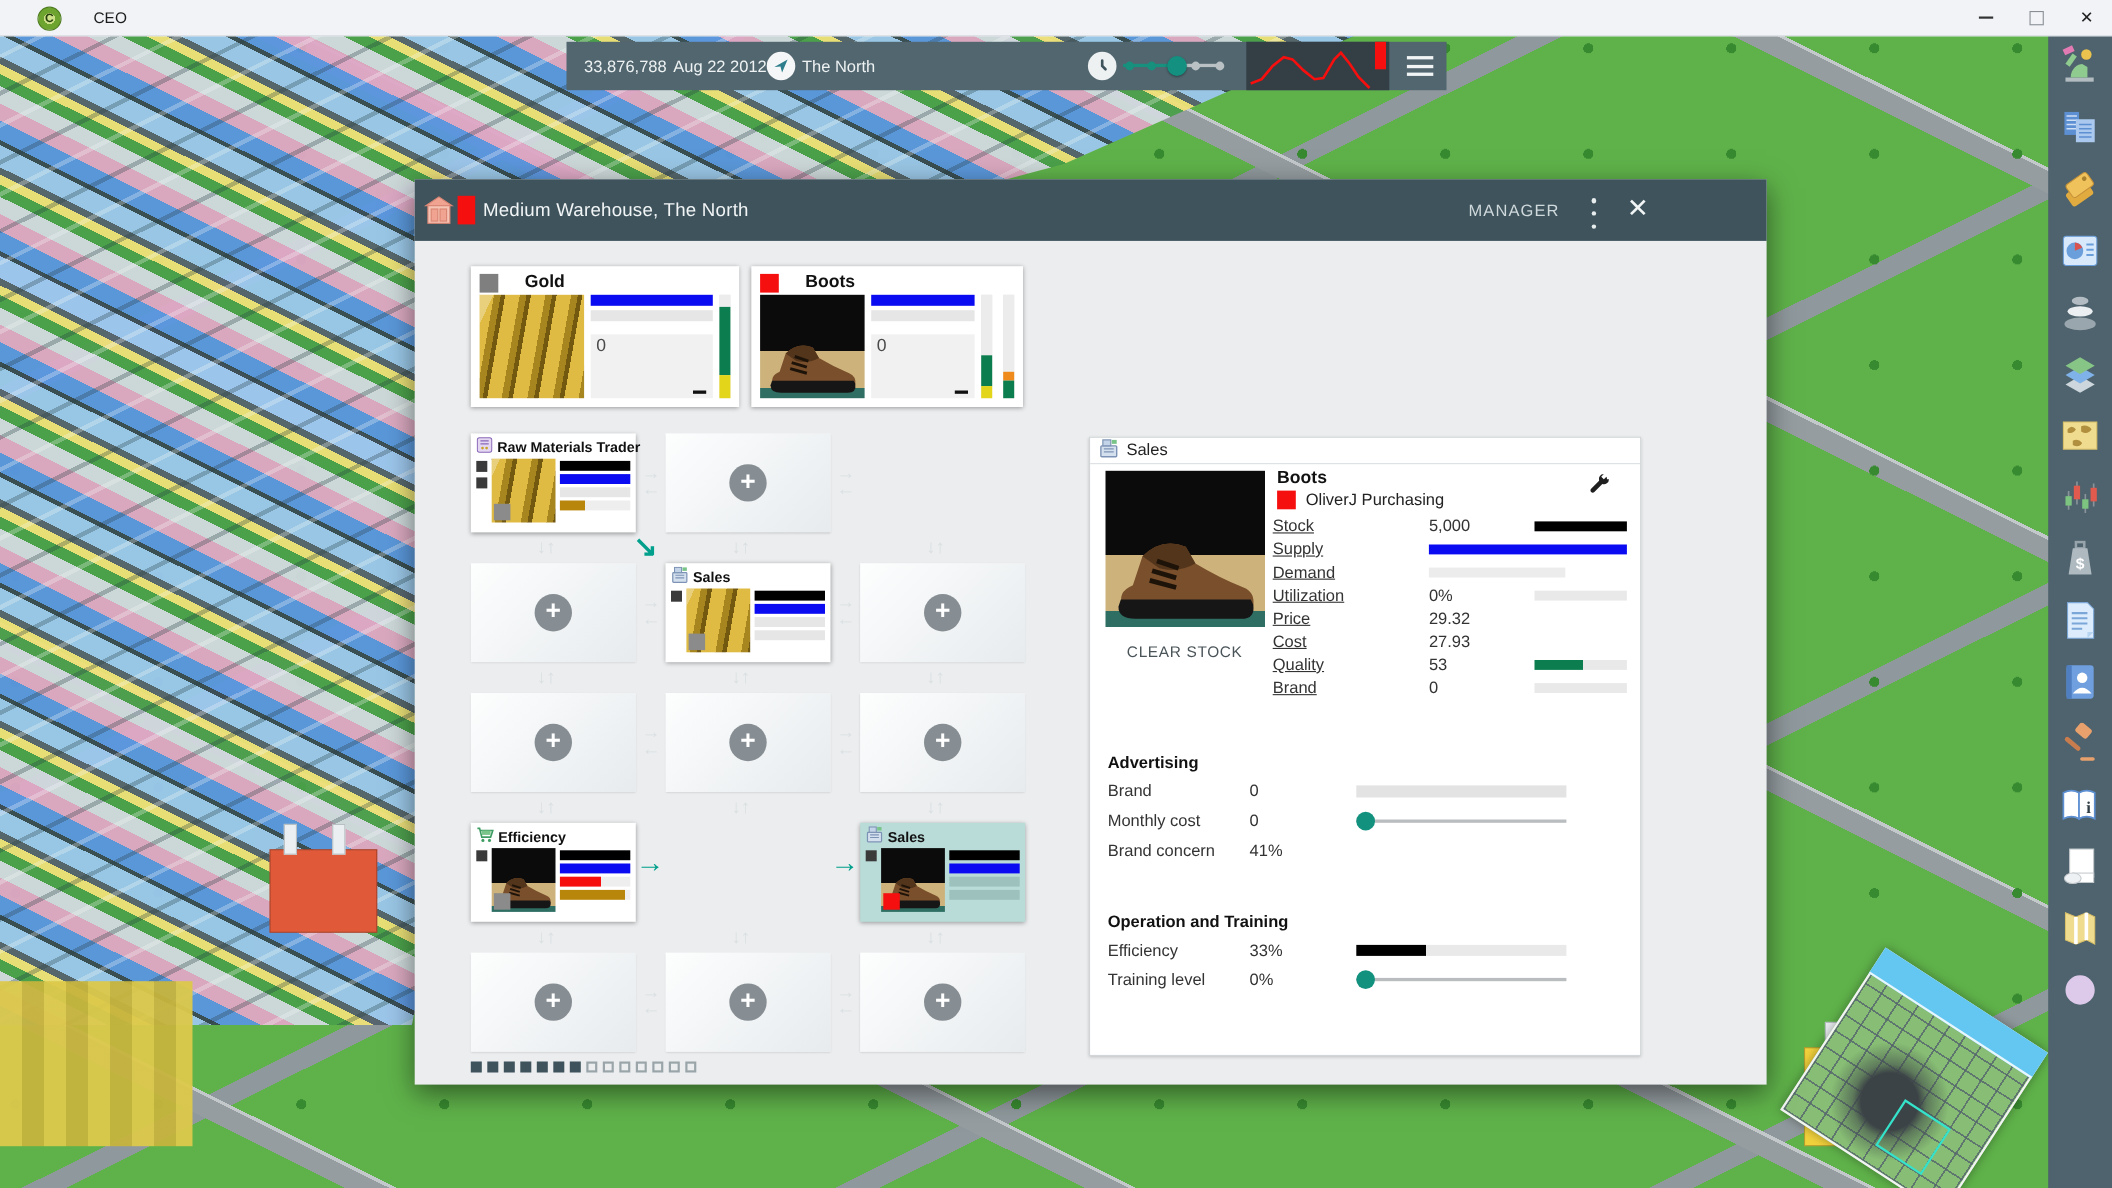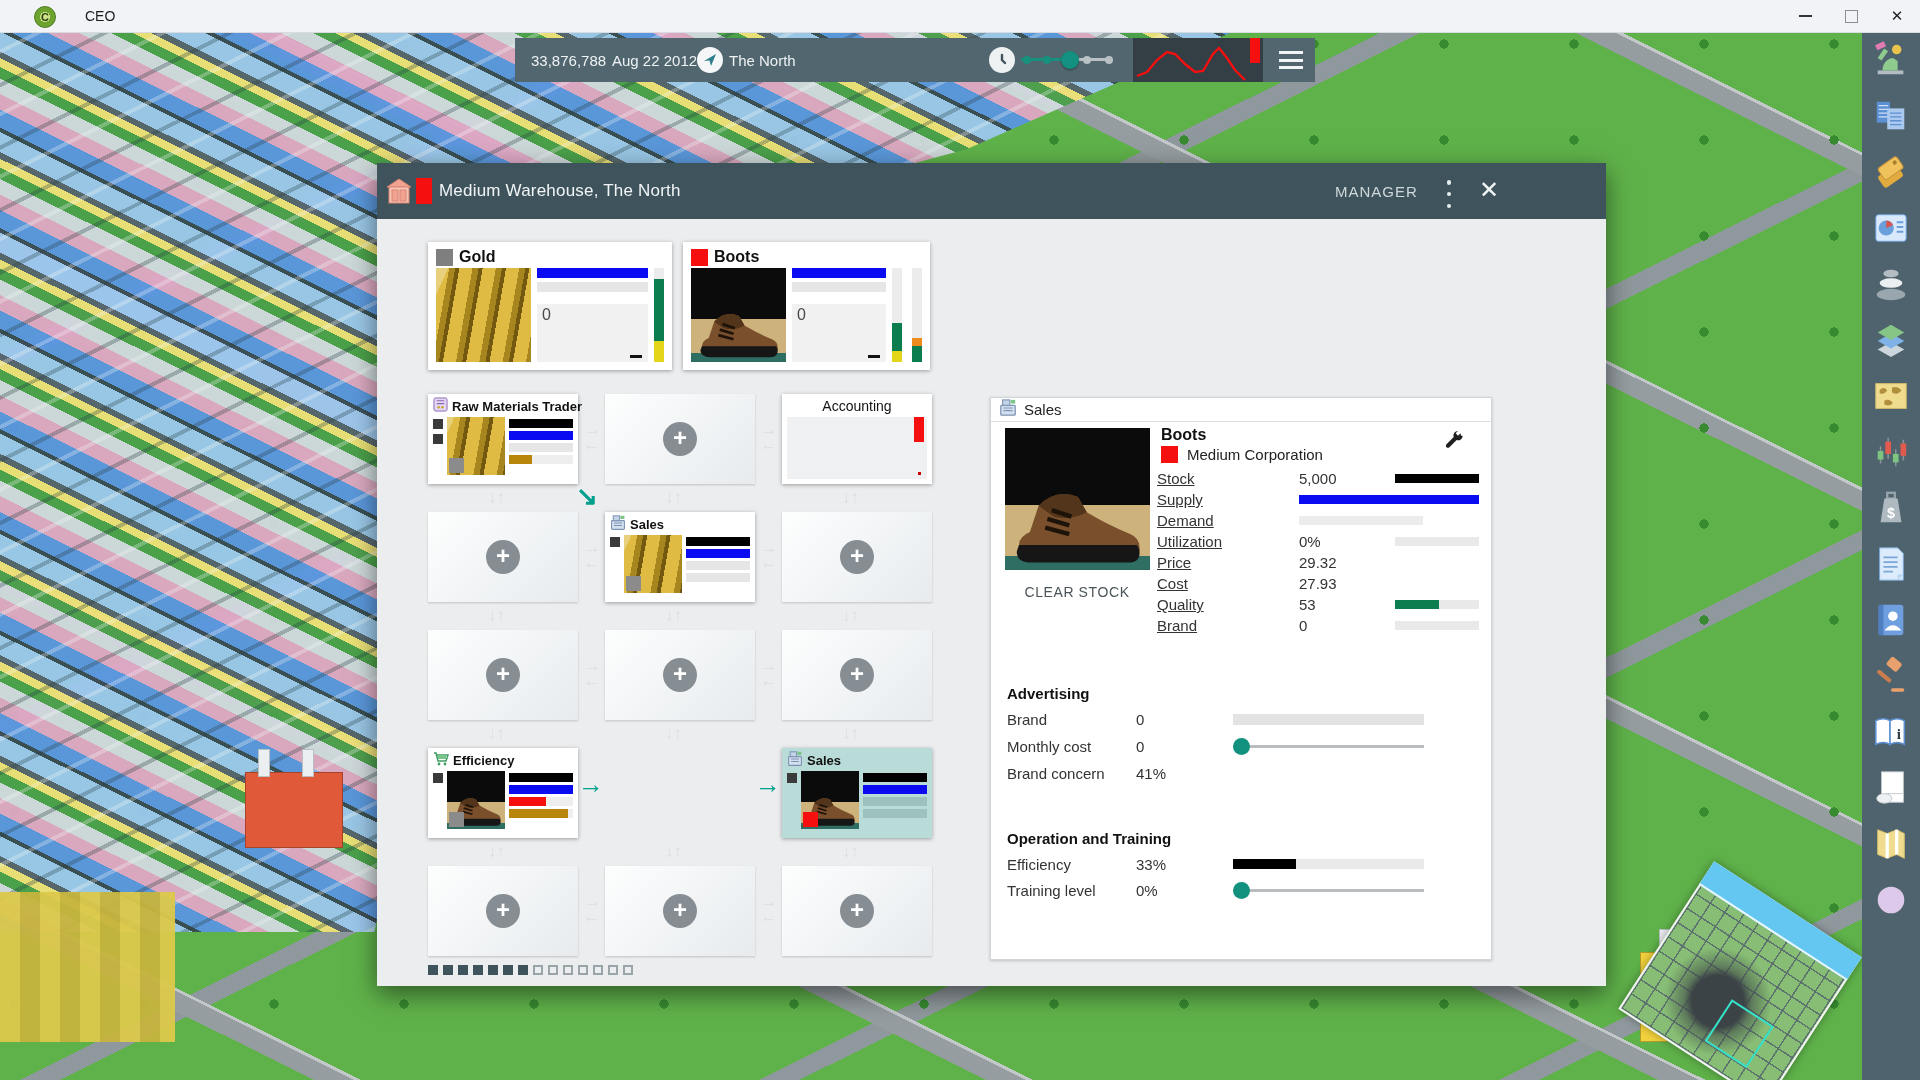--- a/index.html
+++ b/index.html
@@ -84,21 +84,21 @@
   .dlg-manager{position:absolute;left:950px;top:0;height:56px;display:flex;align-items:center;
                font-size:15px;color:#cfd8db;letter-spacing:1px;padding:0 8px;cursor:pointer;}
   .dlg-kebab{position:absolute;left:1062px;top:14px;width:20px;height:28px;display:flex;
              flex-direction:column;align-items:center;justify-content:space-between;padding:3px 0;}
   .dlg-kebab i{width:4.5px;height:4.5px;border-radius:50%;background:#e8edee;}
   .dlg-close{position:absolute;left:1098px;top:14px;width:28px;height:28px;color:#f2f5f6;
              font-size:24px;line-height:26px;text-align:center;}
 
   
   .pcard{position:absolute;background:#fff;box-shadow:0 1px 4px rgba(0,0,0,.35);height:128px;}
-  .pc-head{display:flex;align-items:center;gap:6px;padding:6px 8px 2px 8px;font-size:16px;font-weight:bold;color:#111;}
+  .pc-head{display:flex;align-items:center;gap:24px;padding:6px 8px 2px 8px;font-size:16px;font-weight:bold;color:#111;}
   .pc-head .sq{width:17px;height:17px;}
   .pc-body{display:flex;gap:6px;padding:0 8px 8px 8px;height:94px;}
   .pimg{width:95px;height:94px;flex:none;position:relative;overflow:hidden;}
   .gold-img{background:
       linear-gradient(115deg, rgba(255,255,255,.3) 0 9%, transparent 9% 22%),
       repeating-linear-gradient(100deg,#dfbb44 0 13px,#a8861f 13px 19px,#73590f 19px 23px);}
   .boot-img{background:linear-gradient(180deg,#0b0b0b 0 54%,#cdb27b 54% 90%,#2e6e63 90% 100%);
             display:flex;align-items:flex-end;justify-content:center;}
   .pc-mid{flex:1;display:flex;flex-direction:column;gap:4px;}
   .hbar{height:10px;}
@@ -401,28 +401,20 @@
             <div class="hbar hb-track"></div>
               <div class="hbar hb-gold90" style="background:linear-gradient(90deg,#b8860b 0 36%,#eee 36%)"></div>
           </div>
         </div>
       </div>
 
       <div class="ucell empty-cell" style="left:177px;top:0">
           <span class="plus">+</span>
         </div>
 
-      <div class="ucell ucard" style="left:354px;top:0">
-        <div class="uc-head acct-title">
-            <span>Accounting</span>
-          </div>
-        <div class="acct-body">
-            <span class="redv"></span>
-          </div>
-      </div>
 
       <div class="ucell empty-cell" style="left:0;top:118px">
           <span class="plus">+</span>
         </div>
 
       <div class="ucell ucard" style="left:177px;top:118px">
         <div class="uc-head">
           <span><svg width="16" height="16" viewBox="0 0 20 20">
                 <use href="#register-shape"></use>
               </svg></span>
@@ -554,21 +546,21 @@
 
       <div class="pn-photo boot-img" style="display:flex;align-items:flex-end;justify-content:center">
         <svg width="140" height="98" viewBox="0 0 64 44">
             <use href="#boot-shape"></use>
           </svg>
       </div>
 
       <div class="pn-name">Boots</div>
       <div class="pn-corp">
         <span class="sq"></span>
-        <span>Medium Corporation</span>
+        <span>OliverJ Purchasing</span>
       </div>
       <span class="pn-wrench">
         <svg width="22" height="22" viewBox="0 0 24 24">
             <path d="M21.5 6.2a5 5 0 0 1-6.6 4.7L7 18.8c-.9.9-2.3.9-3.2 0s-.9-2.3 0-3.2l7.9-7.9A5 5 0 0 1 16.4 1l-2.6 2.6 2.6 2.6L19 3.6c.4.8.6 1.7.5 2.6z" fill="#1f1f1f"></path>
           </svg>
       </span>
 
       <div class="pn-stats">
         <div class="prow">
           <span class="lbl">Stock</span>

